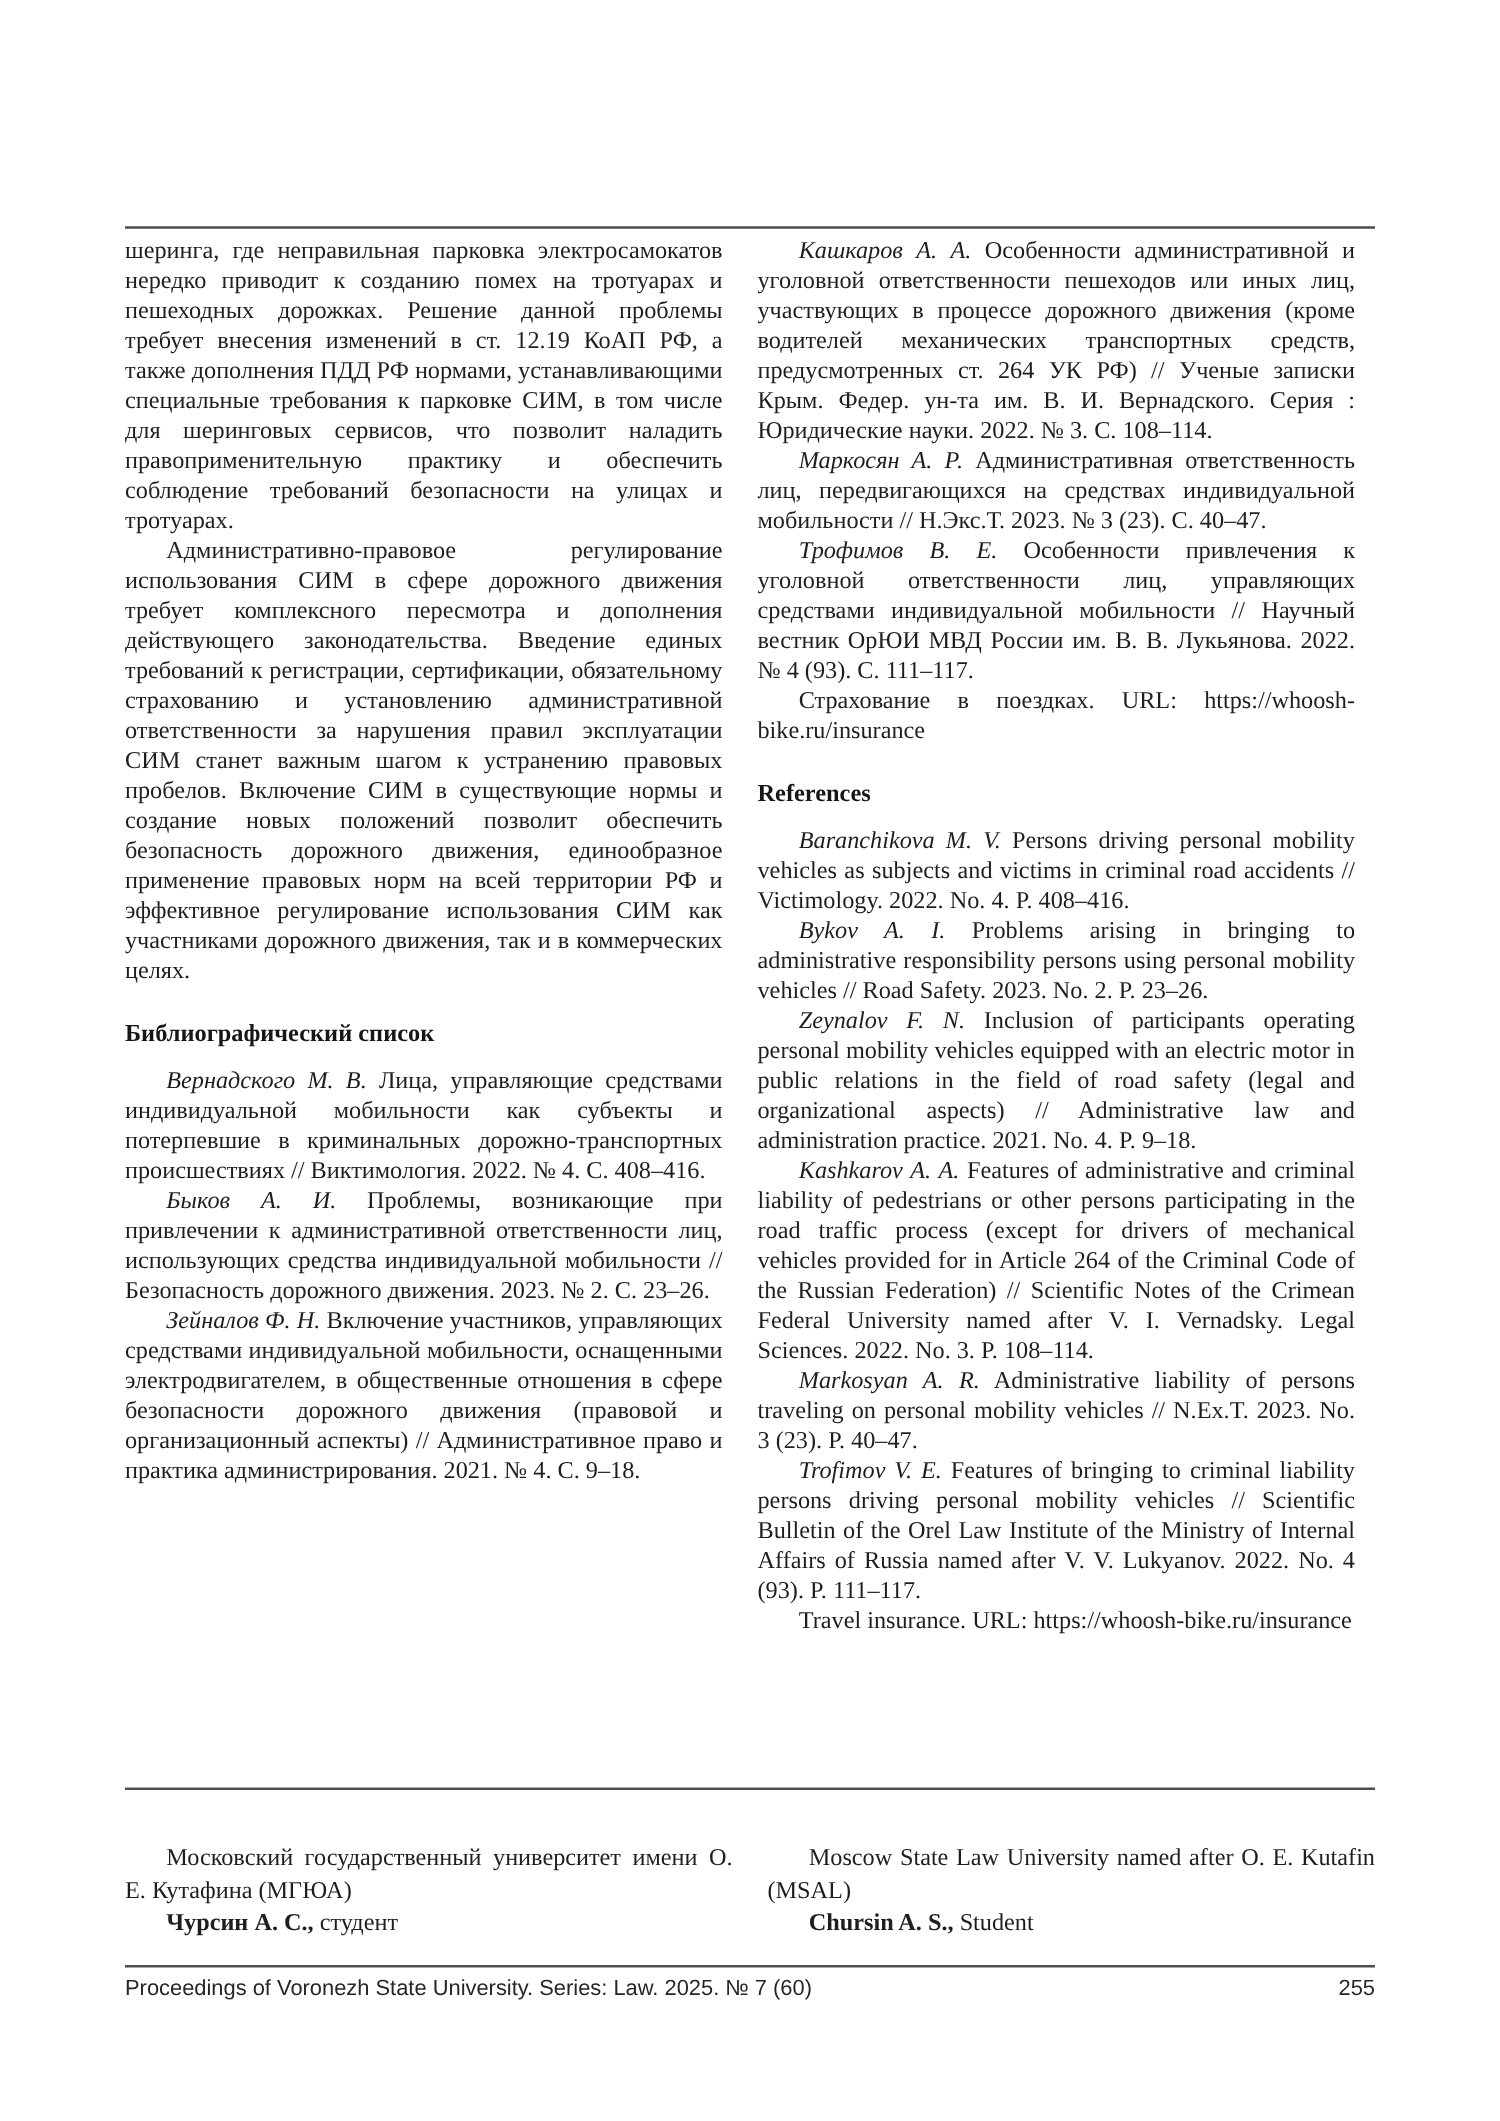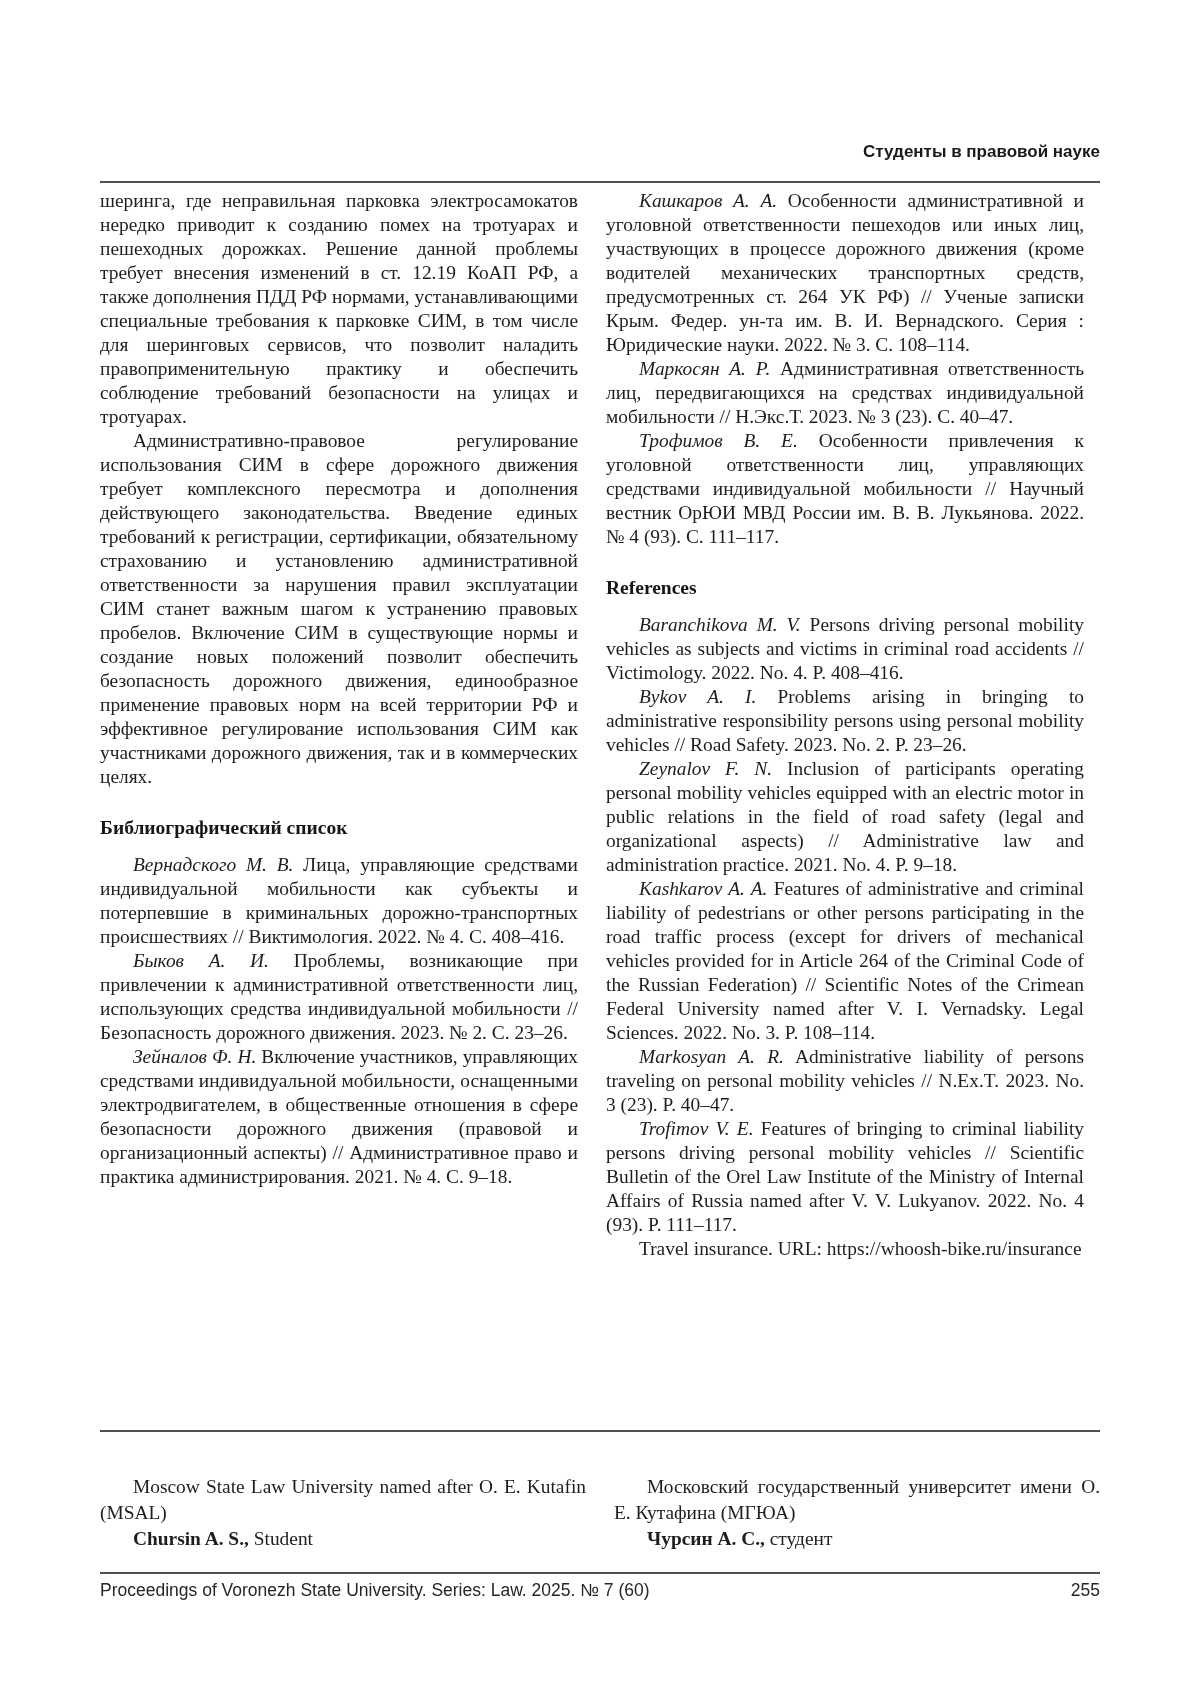--- a/index.html
+++ b/index.html
@@ -92,21 +92,20 @@
     font-family: "Liberation Sans", "DejaVu Sans", sans-serif;
     font-size: 17.5px;
     color: #262626;
   }
 </style>
 </head>
 <body>
 
 <div class="page">
 
-  <div class="running-head">Студенты в правовой науке</div>
   <div class="rule head"></div>
 
   <div class="columns">
     <div class="col">
       <div class="flow-paragraphs">
   <p><span>шеринга, где неправильная парковка электросамокатов нередко приводит к созданию помех на тротуарах и пешеходных дорожках. Решение данной проблемы требует внесения изменений в ст. 12.19 КоАП РФ, а также дополнения ПДД РФ нормами, устанавливающими специальные требования к парковке СИМ, в том числе для шеринговых сервисов, что позволит наладить правоприменительную практику и обеспечить соблюдение требований безопасности на улицах и тротуарах.</span></p>
 
   <p><span>Административно-правовое регулирование использования СИМ в сфере дорожного движения требует комплексного пересмотра и дополнения действующего законодательства. Введение единых требований к регистрации, сертификации, обязательному страхованию и установлению административной ответственности за нарушения правил эксплуатации СИМ станет важным шагом к устранению правовых пробелов. Включение СИМ в существующие нормы и создание новых положений позволит обеспечить безопасность дорожного движения, единообразное применение правовых норм на всей территории РФ и эффективное регулирование использования СИМ как участниками дорожного движения, так и в коммерческих целях.</span></p>
 </div>
       <h3 class="section-heading">Библиографический список</h3>
@@ -120,20 +119,21 @@
     </div>
 
     <div class="col" lang="en">
       <div class="bib-list">
   <p><em>Кашкаров А. А.</em><span> Особенности административной и уголовной ответственности пешеходов или иных лиц, участвующих в процессе дорожного движения (кроме водителей механических транспортных средств, предусмотренных ст. 264 УК РФ) // Ученые записки Крым. Федер. ун-та им. В. И. Вернадского. Серия : Юридические науки. 2022. № 3. С. 108–114.</span></p>
 
   <p><em>Маркосян А. Р.</em><span> Административная ответственность лиц, передвигающихся на средствах индивидуальной мобильности // Н.Экс.Т. 2023. № 3 (23). С. 40–47.</span></p>
 
   <p><em>Трофимов В. Е.</em><span> Особенности привлечения к уголовной ответственности лиц, управляющих средствами индивидуальной мобильности // Научный вестник ОрЮИ МВД России им. В. В. Лукьянова. 2022. № 4 (93). С. 111–117.</span></p>
 
+  <p><span>Страхование в поездках. URL: https://whoosh-bike.ru/insurance</span></p>
 </div>
       <h3 class="section-heading">References</h3>
       <div class="bib-list">
   <p><em>Baranchikova M. V.</em><span> Persons driving personal mobility vehicles as subjects and victims in criminal road accidents // Victimology. 2022. No. 4. P. 408–416.</span></p>
 
   <p><em>Bykov A. I.</em><span> Problems arising in bringing to administrative responsibility persons using personal mobility vehicles // Road Safety. 2023. No. 2. P. 23–26.</span></p>
 
   <p><em>Zeynalov F. N.</em><span> Inclusion of participants operating personal mobility vehicles equipped with an electric motor in public relations in the field of road safety (legal and organizational aspects) // Administrative law and administration practice. 2021. No. 4. P. 9–18.</span></p>
 
   <p><em>Kashkarov A. A.</em><span> Features of administrative and criminal liability of pedestrians or other persons participating in the road traffic process (except for drivers of mechanical vehicles provided for in Article 264 of the Criminal Code of the Russian Federation) // Scientific Notes of the Crimean Federal University named after V. I. Vernadsky. Legal Sciences. 2022. No. 3. P. 108–114.</span></p>
@@ -143,27 +143,27 @@
   <p><em>Trofimov V. E.</em><span> Features of bringing to criminal liability persons driving personal mobility vehicles // Scientific Bulletin of the Orel Law Institute of the Ministry of Internal Affairs of Russia named after V. V. Lukyanov. 2022. No. 4 (93). P. 111–117.</span></p>
 
   <p><span>Travel insurance. URL: https://whoosh-bike.ru/insurance</span></p>
 </div>
     </div>
   </div>
 
   <div class="rule affil"></div>
 
   <div class="affiliations">
+    <div class="affil-col">
+      <p>Московский государственный университет имени О. Е. Кутафина (МГЮА)</p>
+      <p><b>Чурсин А. С.,</b><span> студент</span></p>
+    </div>
     <div class="affil-col" lang="en">
       <p>Moscow State Law University named after O. E. Kutafin (MSAL)</p>
       <p><b>Chursin A. S.,</b><span> Student</span></p>
-    </div>
-    <div class="affil-col">
-      <p>Московский государственный университет имени О. Е. Кутафина (МГЮА)</p>
-      <p><b>Чурсин А. С.,</b><span> студент</span></p>
     </div>
   </div>
 
   <div class="rule foot"></div>
   <div class="footer">
     <span>Proceedings of Voronezh State University. Series: Law. 2025. № 7 (60)</span>
     <span>255</span>
   </div>
 
 </div>

